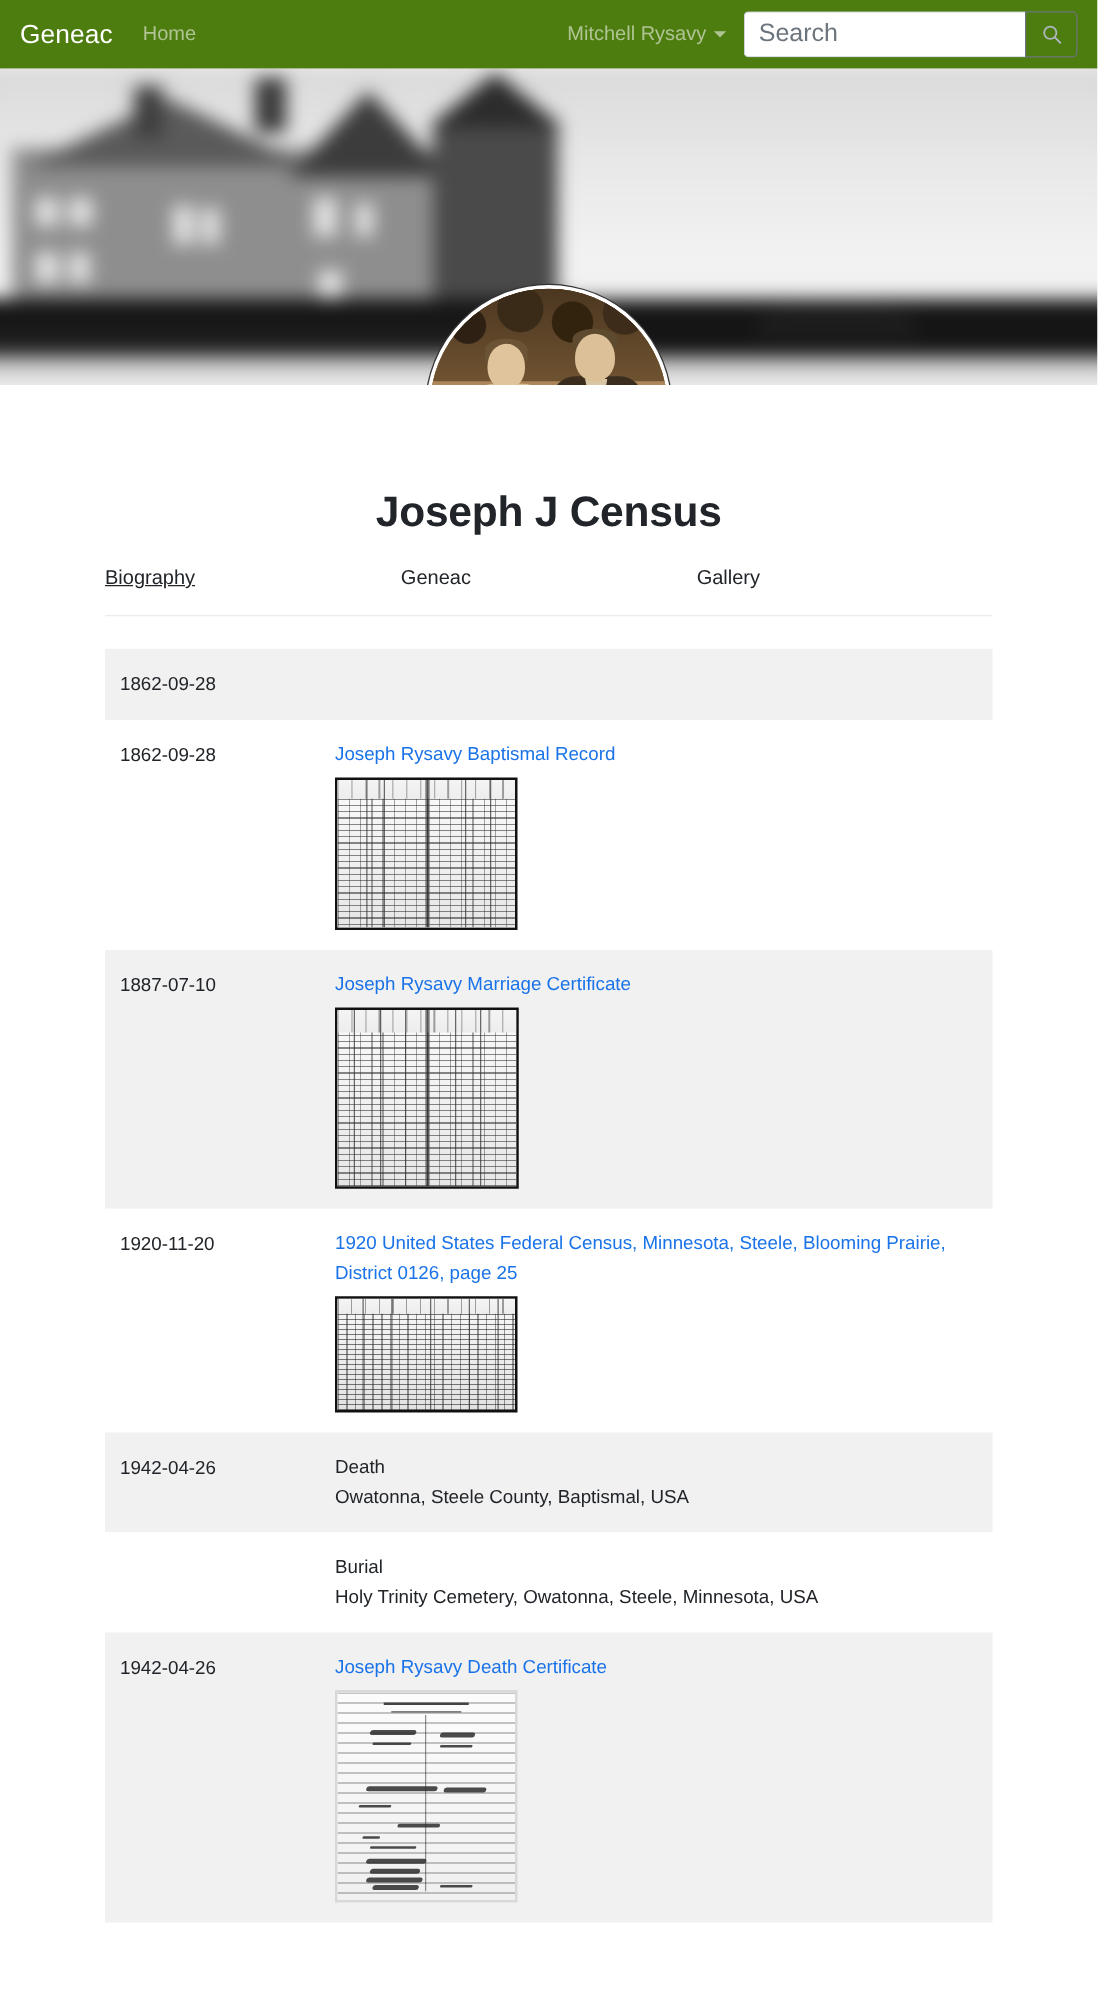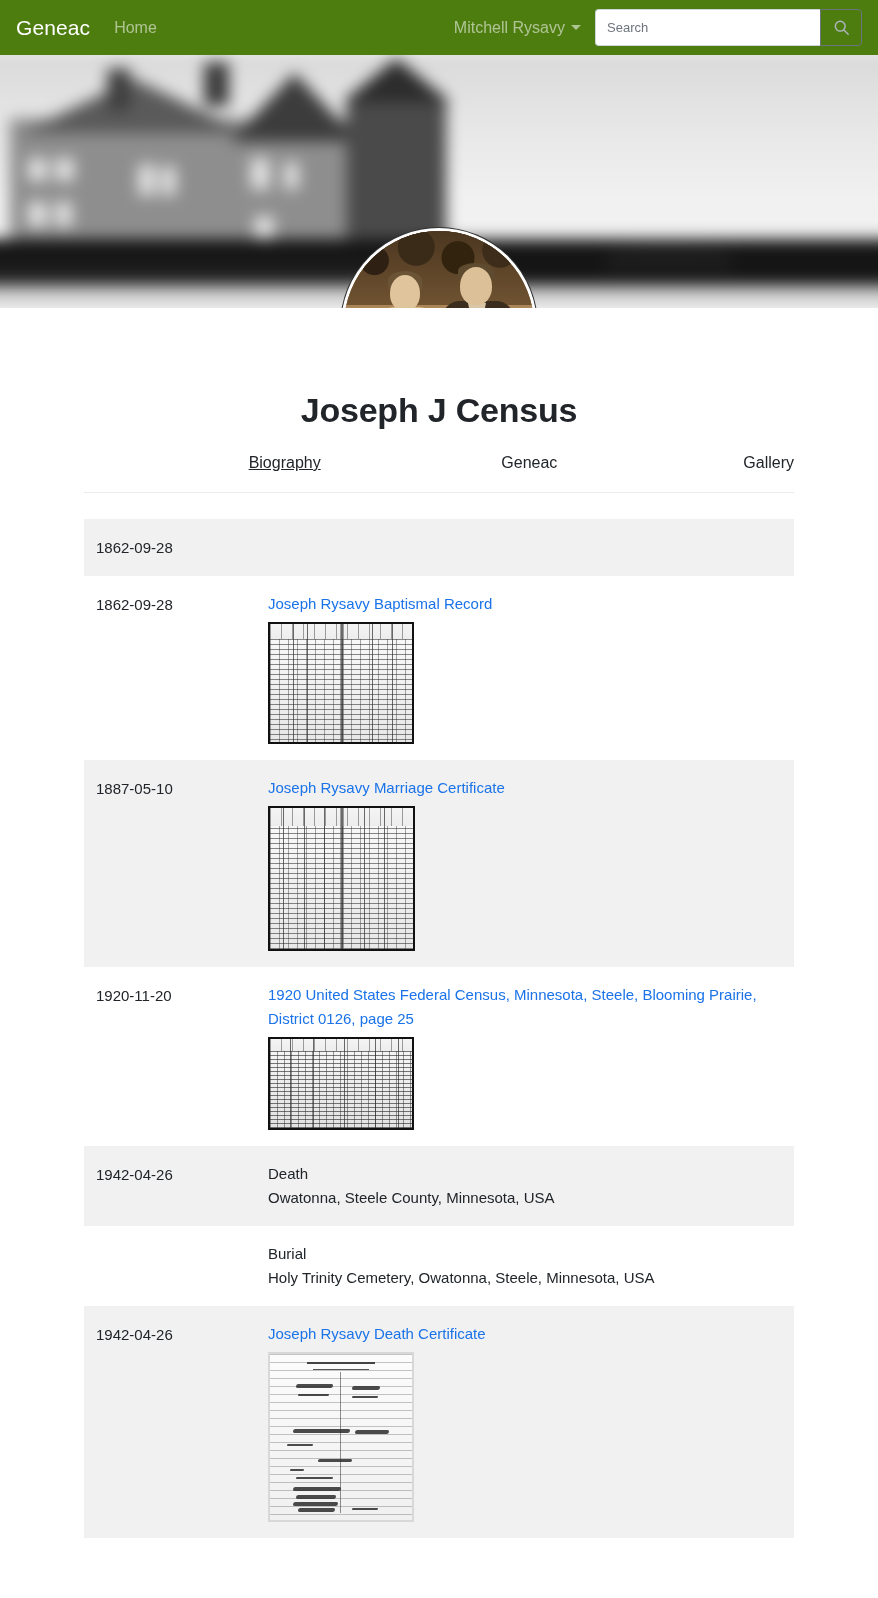--- a/index.html
+++ b/index.html
@@ -64,21 +64,21 @@
     align-items: stretch;
     height: 37px;
   }
   .search-input {
     width: 225px;
     height: 37px;
     border: 1px solid #ced4da;
     border-right: none;
     border-radius: 4px 0 0 4px;
     padding: 0 11px;
-    font-size: 13px;
+    font-size: 20px;
     font-family: "Liberation Sans", sans-serif;
     color: #495057;
     background: #ffffff;
     outline: none;
   }
   .search-input::placeholder { color: #6c757d; }
   .search-btn {
     width: 42px;
     height: 37px;
     background: transparent;
@@ -213,21 +213,21 @@
   }
   .tabs {
     display: flex;
     margin: 0 auto;
     width: 710px;
     padding-top: 24px;
     padding-bottom: 20px;
   }
   .tab {
     flex: 1;
-    text-align: right;
+    text-align: left;
     font-size: 16px;
     color: #212529;
     text-decoration: none;
     white-space: nowrap;
   }
   .tab.active { text-decoration: underline; }
 
   .divider {
     width: 710px;
     margin: 0 auto;
@@ -419,21 +419,21 @@
         <span class="vline" style="left:16%;"></span>
         <span class="vline" style="left:26%;"></span>
         <span class="vline" style="left:72%;"></span>
         <span class="vline" style="left:86%;"></span>
         <span class="spine"></span>
       </a>
     </div>
   </div>
 
   <div class="tl-row striped">
-    <div class="tl-date">1887-05-10</div>
+    <div class="tl-date">1887-07-10</div>
     <div class="tl-content">
       <a class="tl-link" href="#">Joseph Rysavy Marriage Certificate</a>
       <a class="doc-thumb thumb-marriage" href="#">
         <span class="scan"></span>
         <span class="scan-head"></span>
         <span class="vline" style="left:9%;"></span>
         <span class="vline" style="left:24%;"></span>
         <span class="vline" style="left:38%;"></span>
         <span class="vline" style="left:66%;"></span>
         <span class="vline" style="left:80%;"></span>
@@ -455,21 +455,21 @@
         <span class="vline" style="left:74%;"></span>
         <span class="vline" style="left:90%;"></span>
       </a>
     </div>
   </div>
 
   <div class="tl-row striped">
     <div class="tl-date">1942-04-26</div>
     <div class="tl-content">
       <span class="tl-event">Death</span>
-      <span class="tl-place">Owatonna, Steele County, Minnesota, USA</span>
+      <span class="tl-place">Owatonna, Steele County, Baptismal, USA</span>
     </div>
   </div>
 
   <div class="tl-row">
     <div class="tl-date"></div>
     <div class="tl-content">
       <span class="tl-event">Burial</span>
       <span class="tl-place">Holy Trinity Cemetery, Owatonna, Steele, Minnesota, USA</span>
     </div>
   </div>

